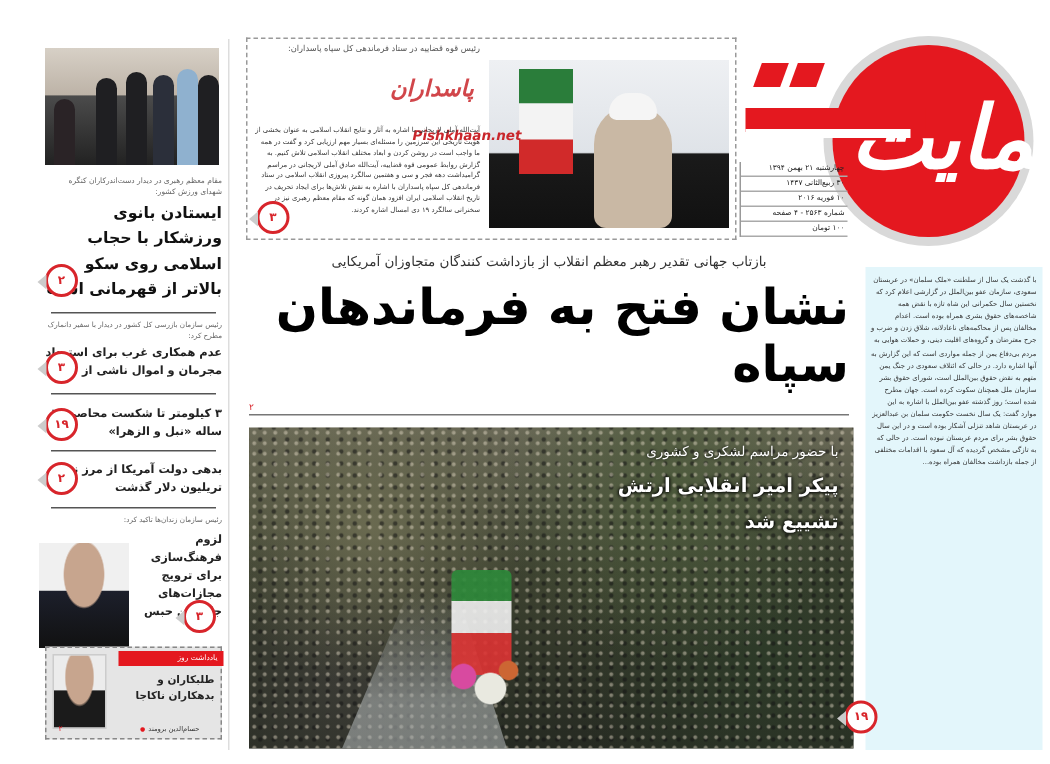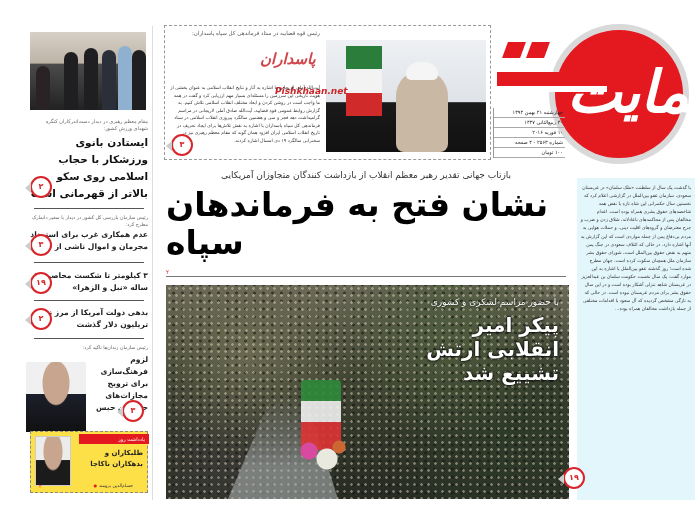--- a/index.html
+++ b/index.html
@@ -33,60 +33,60 @@
   .teaser-title { position: absolute; right: 170px; top: 14px; width: 150px; font-size: 11px; font-weight: bold; line-height: 14px; text-align: center; }
   .teaser-watermark { position: absolute; left: 95px; top: 24px; font-size: 15px; color: #c9262b; font-weight: bold; font-style: italic; opacity: 0.85; }
   .teaser-url { position: absolute; left: 110px; top: 60px; font-size: 9px; color: #c9262b; font-weight: bold; font-style: italic; }
   .teaser-body { position: absolute; right: 170px; top: 58px; width: 150px; font-size: 4.6px; line-height: 7.5px; color: #333; }
 
   .page-badge { position: absolute; width: 22px; height: 22px; border-radius: 50%; border: 2px solid #d8252b; background: #fff; text-align: center; font-size: 8px; font-weight: bold; color: #d8252b; line-height: 18px; }
   .page-badge::before { content: ""; position: absolute; left: -7px; top: 5px; border-top: 5px solid transparent; border-bottom: 5px solid transparent; border-right: 6px solid #ccc; }
 
   
   .supertitle { position: absolute; left: 166px; top: 170px; width: 400px; text-align: center; font-size: 9px; color: #333; }
-  .headline { position: absolute; left: 166px; top: 186px; width: 400px; text-align: left; font-size: 33px; font-weight: 900; line-height: 38px; letter-spacing: -0.5px; color: #000; font-family: "DejaVu Sans", sans-serif; }
+  .headline { position: absolute; left: 166px; top: 186px; width: 400px; text-align: right; font-size: 33px; font-weight: 900; line-height: 38px; letter-spacing: -0.5px; color: #000; font-family: "DejaVu Sans", sans-serif; }
   .headline-page { position: absolute; left: 166px; top: 268px; font-size: 6px; color: #d8252b; }
   .rule { position: absolute; left: 166px; top: 276px; width: 400px; height: 1px; background: #777; }
 
   
   .main-photo { position: absolute; left: 166px; top: 285px; width: 403px; height: 214px; overflow: hidden;
     background:
       radial-gradient(circle at 20% 30%, #6a6a50 0, transparent 30%),
       radial-gradient(circle at 70% 20%, #4d5a3c 0, transparent 35%),
       radial-gradient(circle at 85% 70%, #2d3a28 0, transparent 35%),
       radial-gradient(circle at 15% 80%, #3a3a34 0, transparent 30%),
       linear-gradient(180deg, #6b6a58 0%, #3d4230 45%, #262a22 100%); }
   .crowd { position: absolute; inset: 0;
     background-image:
       radial-gradient(circle, rgba(230,220,200,0.45) 1px, transparent 1.6px),
       radial-gradient(circle, rgba(20,20,20,0.55) 1.2px, transparent 1.8px);
     background-size: 7px 7px, 9px 8px; background-position: 0 0, 3px 4px; }
   .road { position: absolute; left: 62px; top: 110px; width: 110px; height: 104px; background: linear-gradient(180deg, rgba(190,190,185,0) 0%, rgba(170,175,175,0.6) 70%); clip-path: polygon(40% 0, 70% 0, 100% 100%, 0 100%); }
   .coffin { position: absolute; left: 135px; top: 95px; width: 40px; height: 70px; background: linear-gradient(180deg, #2d8a3a 0 30%, #f0f0f0 30% 60%, #d33 60% 100%); border-radius: 4px; opacity: 0.9; }
   .flowers { position: absolute; left: 125px; top: 150px; width: 60px; height: 40px; background: radial-gradient(circle at 30% 40%, #d84aa0 0 8px, transparent 9px), radial-gradient(circle at 60% 60%, #e9e9e0 0 10px, transparent 11px), radial-gradient(circle at 80% 30%, #c63 0 6px, transparent 7px); }
   .photo-kicker { position: absolute; right: 10px; top: 12px; font-size: 9px; color: #fff; text-shadow: 0 0 2px #000; }
-  .photo-title { position: absolute; right: 10px; top: 28px; width: 150px; font-size: 20px; font-weight: bold; line-height: 24px; color: #fff; text-shadow: 0 0 3px #000, 0 0 2px #000; }
+  .photo-title { position: absolute; right: 10px; top: 28px; width: 150px; font-size: 13px; font-weight: bold; line-height: 24px; color: #fff; text-shadow: 0 0 3px #000, 0 0 2px #000; }
 
   
   .right-col { position: absolute; left: 577px; top: 178px; width: 118px; height: 322px; background: #e3f6fb; }
   .right-title { padding-top: 4px; font-size: 13px; font-weight: bold; line-height: 19px; text-align: center; color: #111; }
   .right-body { padding: 6px 4px 0 3px; font-size: 4.6px; line-height: 8.1px; color: #333; }
   .right-badge { left: 563px; top: 467px; }
 
   
   .left-col { position: absolute; left: 26px; top: 26px; width: 126px; height: 474px; background: #fff; box-shadow: 1px 0 0 #ddd; }
   .left-photo { position: absolute; left: 4px; top: 6px; width: 116px; height: 78px; overflow: hidden; background: linear-gradient(180deg, #d7d0c6 0%, #bdb3a7 40%, #4b4b4b 41%, #222 100%); }
   .person { position: absolute; bottom: 0; width: 14px; border-radius: 7px 7px 0 0; background: #1f1f22; }
   .left-kicker { position: absolute; left: 4px; top: 92px; width: 118px; font-size: 5px; line-height: 7px; color: #666; }
   .left-headline { position: absolute; left: 4px; top: 108px; width: 118px; font-size: 10.5px; font-weight: bold; line-height: 17px; color: #111; }
   .hr { position: absolute; left: 8px; width: 110px; height: 1px; background: #555; }
   .left-item { position: absolute; left: 4px; width: 118px; font-size: 7.6px; font-weight: bold; line-height: 12px; color: #222; }
   .small-kicker { position: absolute; left: 4px; width: 118px; font-size: 4.8px; line-height: 7px; color: #666; }
   .left-portrait { position: absolute; left: 0; top: 336px; width: 60px; height: 70px; background: radial-gradient(ellipse at 50% 30%, #c7a58e 0 13px, transparent 14px), linear-gradient(180deg, #f0f0f0 0%, #f0f0f0 45%, #1c1f2b 46%, #111 100%); }
-  .note-box { position: absolute; left: 4px; top: 405px; width: 118px; height: 62px; border: 1px dashed #888; background: #fde047; }
+  .note-box { position: absolute; left: 4px; top: 405px; width: 118px; height: 62px; border: 1px dashed #888; background: #e5e5e5; }
   .note-tag { position: absolute; right: -2px; top: 2px; width: 70px; height: 10px; background: #e4181f; color: #fff; font-size: 5px; line-height: 10px; padding-right: 4px; }
   .note-portrait { position: absolute; left: 4px; top: 4px; width: 36px; height: 50px; background: radial-gradient(ellipse at 50% 30%, #c7a58e 0 9px, transparent 10px), linear-gradient(180deg, #ececec 0 48%, #1b1b1b 49% 100%); border: 1px solid #ccc; }
   .note-title { position: absolute; right: 4px; top: 16px; width: 70px; font-size: 7px; font-weight: bold; line-height: 11px; color: #222; }
   .note-author { position: absolute; right: 14px; top: 51px; font-size: 4.5px; color: #333; }
   .note-author::after { content: "\25CF"; color: #e4181f; margin-right: 2px; font-size: 4px; }
   .note-page { position: absolute; left: 8px; top: 51px; font-size: 5px; color: #e4181f; }
 </style>
 </head>
 <body>
 

